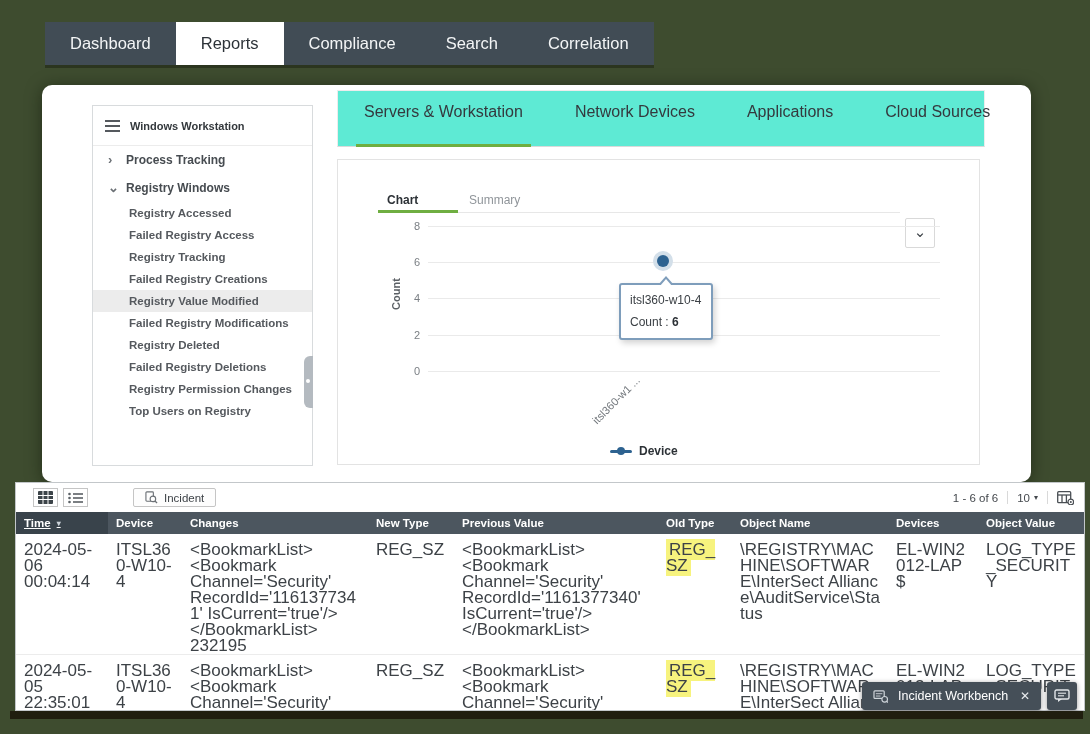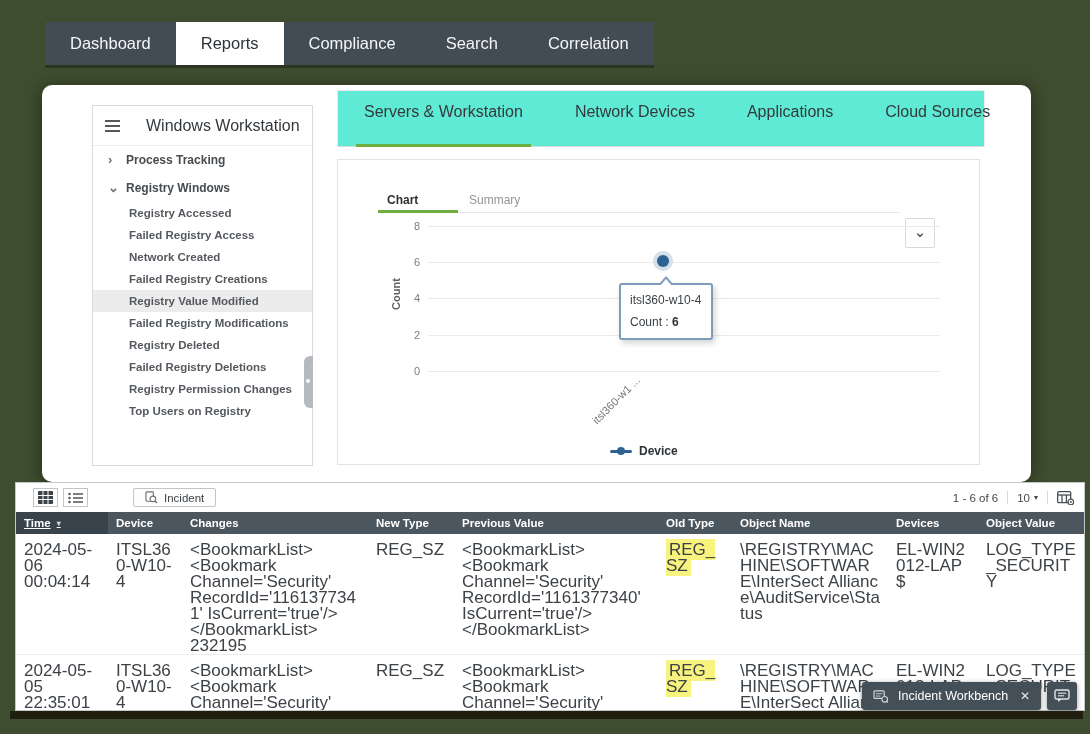--- a/index.html
+++ b/index.html
@@ -31,21 +31,21 @@
   }
 
   
   .sidebar {
     position:absolute; left:50px; top:20px; width:221px; height:361px;
     border:1px solid #d8dbdd; background:#fff;
   }
   .sb-head { display:flex; align-items:center; gap:10px; padding:11px 12px 10px; border-bottom:1px solid #ececec; }
   .hamburger { display:inline-block; width:15px; }
   .hamburger span { display:block; height:2px; background:#55595e; margin:3px 0; }
-  .sb-title { font-size:16px; font-weight:400; color:#33383c;margin-left:16px; }
+  .sb-title { font-size:11px; font-weight:700; color:#33383c; }
   .sb-search { margin:10px 10px 7px; position:relative; }
   .sb-search input {
     width:100%; height:25px; border:1px solid #c7c7c7; background:#fff;
     font-family:"Liberation Sans",sans-serif; font-size:11.5px; color:#555;
     padding:0 26px 0 8px; outline:none;
   }
   .sb-search .mag { position:absolute; right:6px; top:5px; }
   .sb-group { display:flex; align-items:center; gap:9px; padding:7px 0 7px 15px;
     font-size:12px; font-weight:700; color:#474c51; cursor:pointer; }
   .sb-group .chev { font-size:13px; color:#6b7075; width:9px; line-height:10px; }
@@ -199,21 +199,21 @@
     <div class="sb-group">
       <span class="chev">›</span>
       <span>Process Tracking</span>
     </div>
     <div class="sb-group">
       <span class="chev">⌄</span>
       <span>Registry Windows</span>
     </div>
     <div class="sb-item">Registry Accessed</div>
     <div class="sb-item">Failed Registry Access</div>
-    <div class="sb-item">Network Created</div>
+    <div class="sb-item">Registry Tracking</div>
     <div class="sb-item">Failed Registry Creations</div>
     <div class="sb-item selected">Registry Value Modified</div>
     <div class="sb-item">Failed Registry Modifications</div>
     <div class="sb-item">Registry Deleted</div>
     <div class="sb-item">Failed Registry Deletions</div>
     <div class="sb-item">Registry Permission Changes</div>
     <div class="sb-item">Top Users on Registry</div>
     <div class="sb-handle"></div>
   </div>
 

